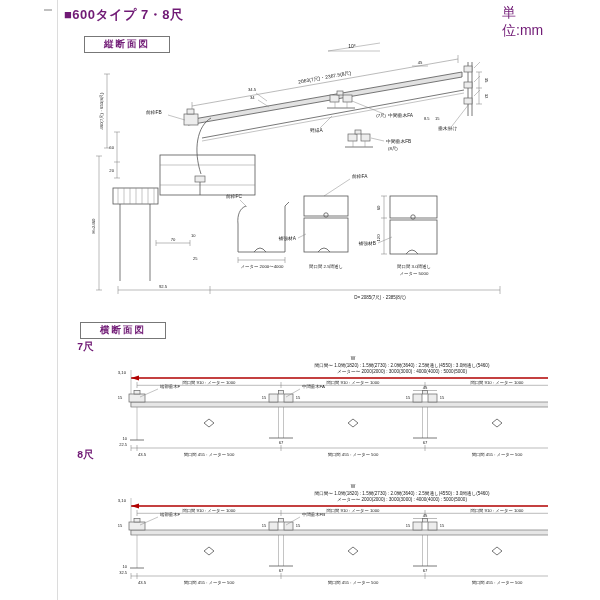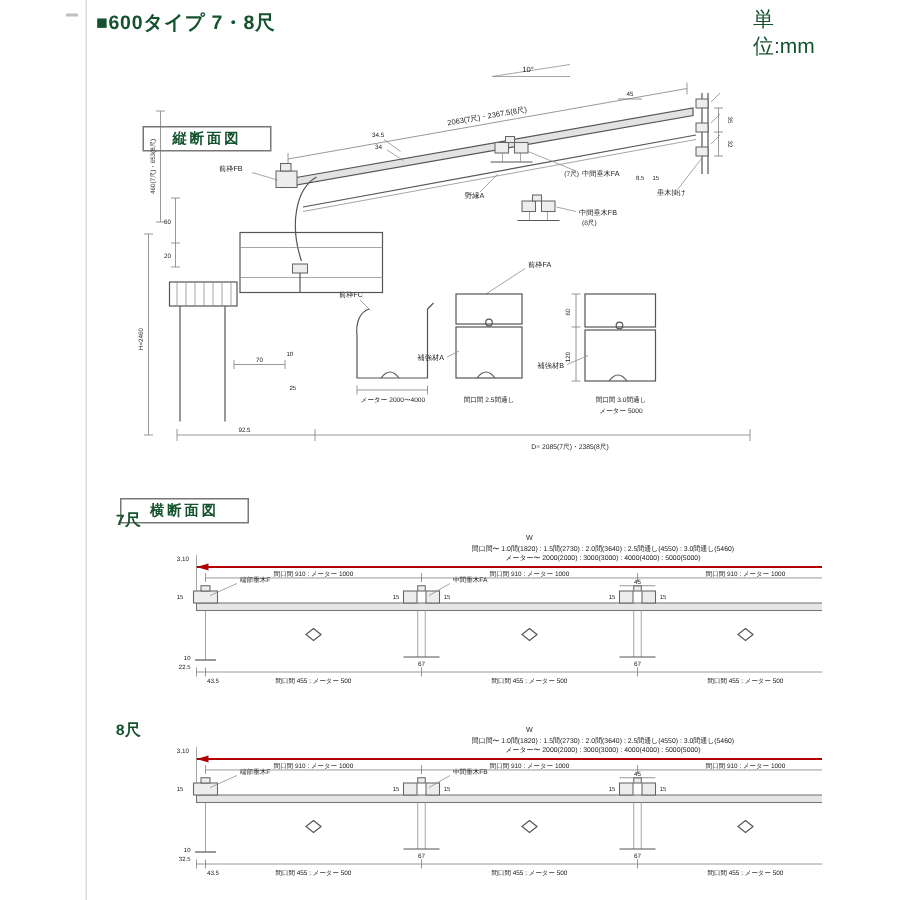--- a/index.html
+++ b/index.html
@@ -1,27 +1,27 @@
 <!DOCTYPE html>
 <html><head>
 <meta charset="utf-8">
 <style>
   html,body{margin:0;padding:0;background:#fff;}
   .page{position:relative;width:548px;height:600px;background:#ffffff;overflow:hidden;
-        font-family:"Liberation Sans","DejaVu Sans",sans-serif;color:#14532d;}
+        font-family:"Liberation Sans","DejaVu Sans",sans-serif;color:#701a75;}
   .scan-edge{position:absolute;left:57px;top:0;width:1px;height:600px;background:#dcdcdc;}
   .scan-mark{position:absolute;left:44px;top:9px;width:8px;height:2px;background:#c0c0c0;}
   .hdr-title{position:absolute;left:64px;top:6px;font-size:13px;font-weight:bold;letter-spacing:.5px;}
   .hdr-unit{position:absolute;left:502px;top:4px;font-size:14px;}
   .sec-box{position:absolute;border:1px solid #777;background:#fff;display:flex;align-items:center;justify-content:center;
            font-size:9.5px;font-weight:bold;letter-spacing:2px;}
-  .vbox{left:95px;top:36px;width:84px;height:15px;margin-top:48px;}
-  .cbox{left:80px;top:332px;width:84px;height:15px;}
+  .vbox{left:84px;top:36px;width:84px;height:15px;}
+  .cbox{left:80px;top:322px;width:84px;height:15px;}
   .shaku{position:absolute;left:77px;font-size:10.5px;font-weight:bold;font-family:Liberation Mono, monospace;}
-  .s7{top:340px;} .s8{top:480px;}
+  .s7{top:340px;} .s8{top:448px;}
   svg{position:absolute;overflow:visible;}
   svg text{font-family:"Liberation Sans","DejaVu Sans",sans-serif;fill:#222;}
   .ln{stroke:#555;stroke-width:.8;fill:none;}
   .thin{stroke:#888;stroke-width:.5;fill:none;}
   .dim{stroke:#777;stroke-width:.5;fill:none;}
   .fillp{fill:#e2e2e2;stroke:#555;stroke-width:.8;}
   .part{fill:#ededed;stroke:#666;stroke-width:.7;}
 </style>
 </head>
 <body>

